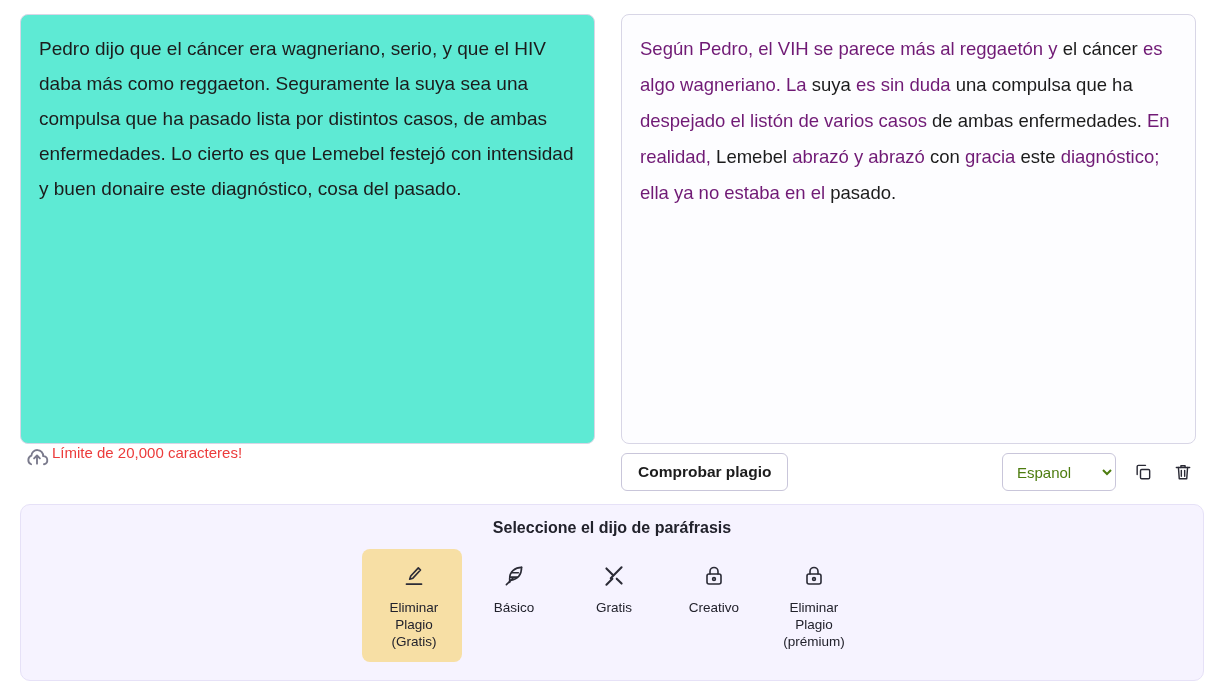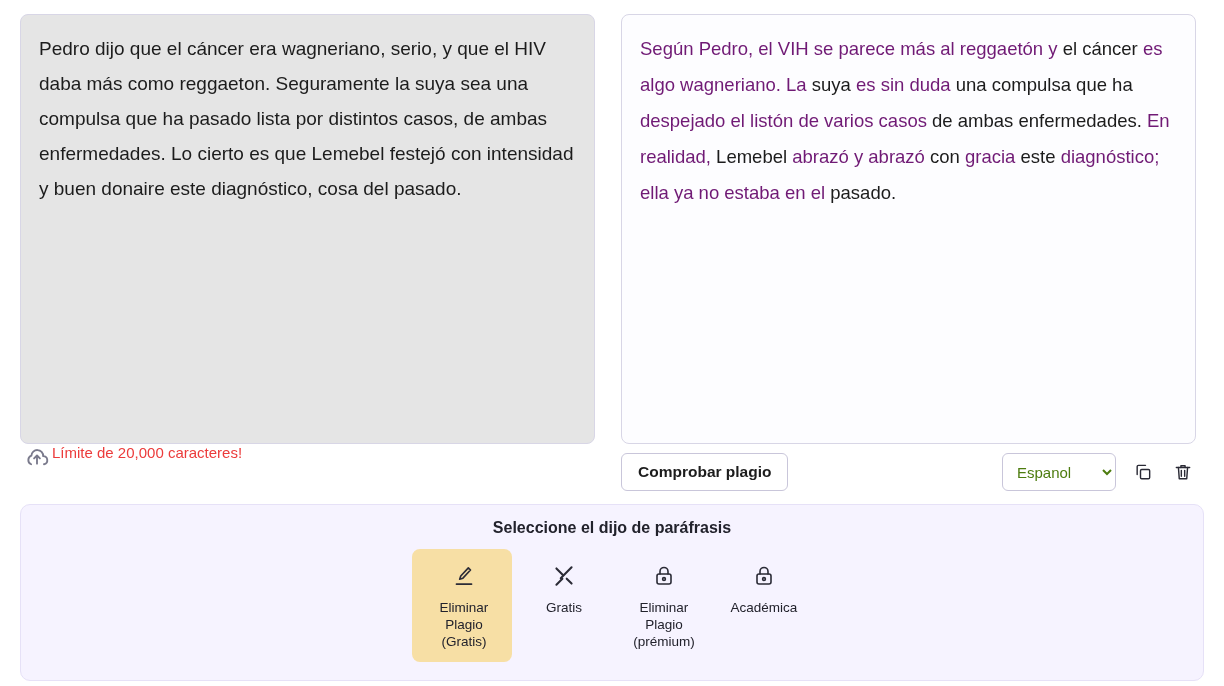--- a/index.html
+++ b/index.html
@@ -25,21 +25,21 @@
     gap: 26px;
     padding: 14px 20px 0 20px;
   }
   .panel {
     width: 575px;
   }
   .text-box {
     height: 430px;
     border: 1px solid #d8d6e6;
     border-radius: 8px;
-    background: #e5e5e5;
+    background: #5eead4;
     padding: 16px 18px 16px 18px;
     overflow: hidden;
   }
   .text-box.right { background: #fdfdff; }
 
   .src-text {
     font-size: 19px;
     line-height: 35px;
     color: #1c1c1c;
     white-space: pre-wrap;
@@ -223,45 +223,56 @@
           <div class="level-icon">
             <svg width="26" height="26" viewBox="0 0 24 24" fill="none" stroke="currentColor" stroke-width="1.5" stroke-linecap="round" stroke-linejoin="round">
               <path d="M16 4.5 9 12l-1 3 3-1 7-7.5z"></path>
               <path d="M5 19.5h14"></path>
             </svg>
           </div>
           <div class="level-label">Eliminar Plagio<br>(Gratis)</div>
         </div>
         <div class="level">
           <div class="level-icon">
+            <svg width="26" height="26" viewBox="0 0 24 24" fill="none" stroke="currentColor" stroke-width="1.5" stroke-linecap="round" stroke-linejoin="round">
+              <path d="M19 4c-6 0-11 4-11 10v4"></path>
+              <path d="M19 4c0 7-4 11-10 12"></path>
+              <path d="M5 20l6-6"></path>
+              <path d="M10 9h6M8 13h7"></path>
+            </svg>
+          </div>
+          <div class="level-label">Básico</div>
+        </div>
+        <div class="level">
+          <div class="level-icon">
             <svg width="26" height="26" viewBox="0 0 24 24" fill="none" stroke="currentColor" stroke-width="1.9" stroke-linecap="round" stroke-linejoin="round">
               <path d="M19 4 9 14"></path>
               <path d="M5 20l5.5-5.5"></path>
               <path d="M5 5l6 6"></path>
               <path d="M14.5 14.5 19 19"></path>
             </svg>
           </div>
           <div class="level-label">Gratis</div>
         </div>
         <div class="level">
           <div class="level-icon">
             <svg width="24" height="26" viewBox="0 0 24 24" fill="none" stroke="currentColor" stroke-width="1.6" stroke-linecap="round" stroke-linejoin="round">
               <rect x="5" y="10" width="14" height="10" rx="2"></rect>
               <path d="M8 10V7.5a4 4 0 0 1 8 0V10"></path>
               <circle cx="12" cy="15" r="1.4"></circle>
             </svg>
           </div>
-          <div class="level-label">Eliminar Plagio<br>(prémium)</div>
+          <div class="level-label">Creativo</div>
         </div>
         <div class="level">
           <div class="level-icon">
             <svg width="24" height="26" viewBox="0 0 24 24" fill="none" stroke="currentColor" stroke-width="1.6" stroke-linecap="round" stroke-linejoin="round">
               <rect x="5" y="10" width="14" height="10" rx="2"></rect>
               <path d="M8 10V7.5a4 4 0 0 1 8 0V10"></path>
               <circle cx="12" cy="15" r="1.4"></circle>
             </svg>
           </div>
-          <div class="level-label">Académica</div>
+          <div class="level-label">Eliminar Plagio<br>(prémium)</div>
         </div>
       </div>
   </div>
 
 </div>
 
 </body></html>

